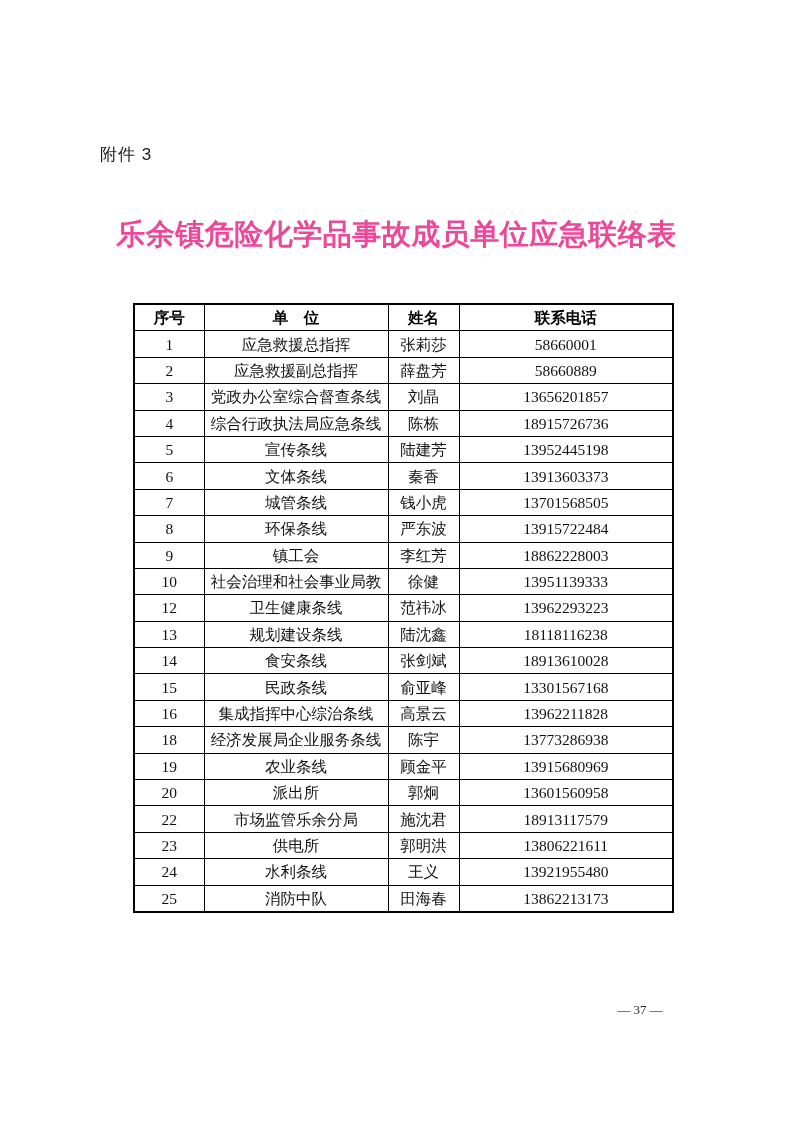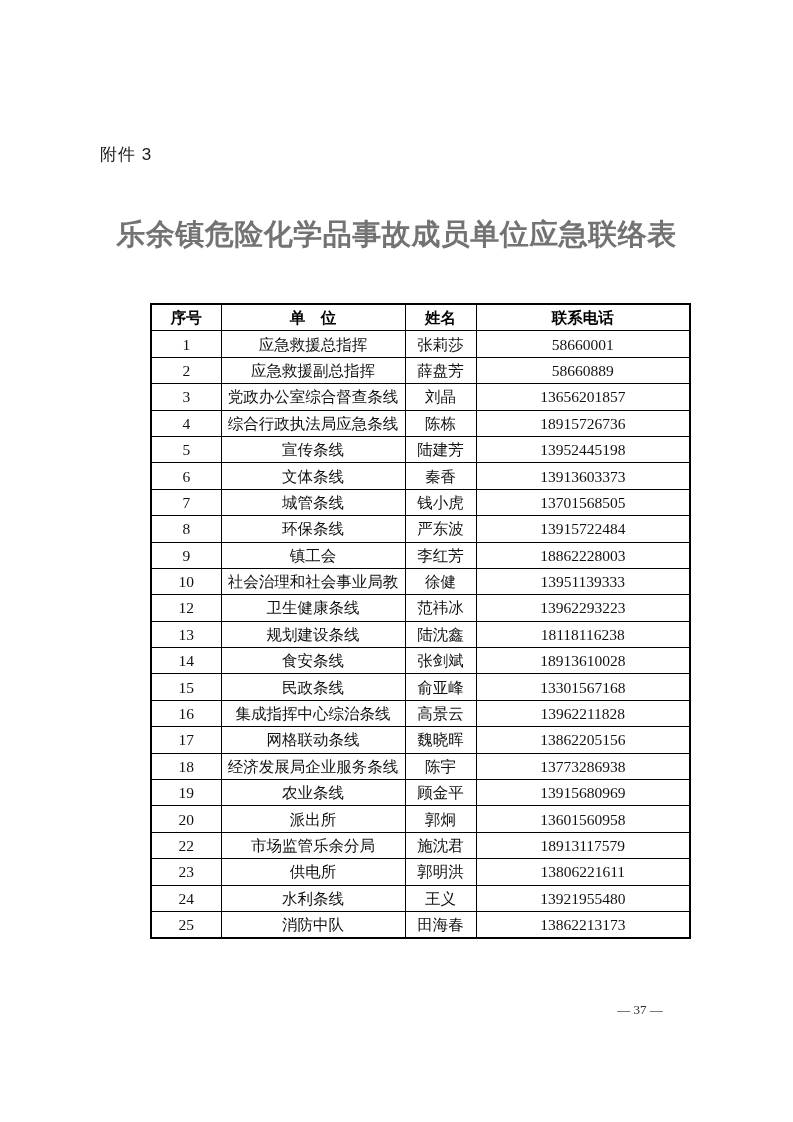--- a/index.html
+++ b/index.html
@@ -29,25 +29,25 @@
     position: absolute;
     left: 0;
     top: 215px;
     width: 100%;
     margin: 0;
     text-align: center;
     font-size: 29px;
     font-weight: bold;
     letter-spacing: 0.5px;
     font-family: "Liberation Serif", "DejaVu Serif", serif;
-    color: #737373;
+    color: #ec4899;
   }
   .contact-table {
     position: absolute;
-    left: 150px;
+    left: 133px;
     top: 303px;
     width: 539px;
     border-collapse: collapse;
     table-layout: fixed;
     border: 2px solid #000000;
     padding-left: 40px;
   }
   .contact-table th,
   .contact-table td {
     border: 1px solid #000000;
@@ -185,26 +185,20 @@
           <td>俞亚峰</td>
           <td>13301567168</td>
         </tr>
         <tr>
           <td>16</td>
           <td>集成指挥中心综治条线</td>
           <td>高景云</td>
           <td>13962211828</td>
         </tr>
         <tr>
-          <td>17</td>
-          <td>网格联动条线</td>
-          <td>魏晓晖</td>
-          <td>13862205156</td>
-        </tr>
-        <tr>
           <td>18</td>
           <td>经济发展局企业服务条线</td>
           <td>陈宇</td>
           <td>13773286938</td>
         </tr>
         <tr>
           <td>19</td>
           <td>农业条线</td>
           <td>顾金平</td>
           <td>13915680969</td>

